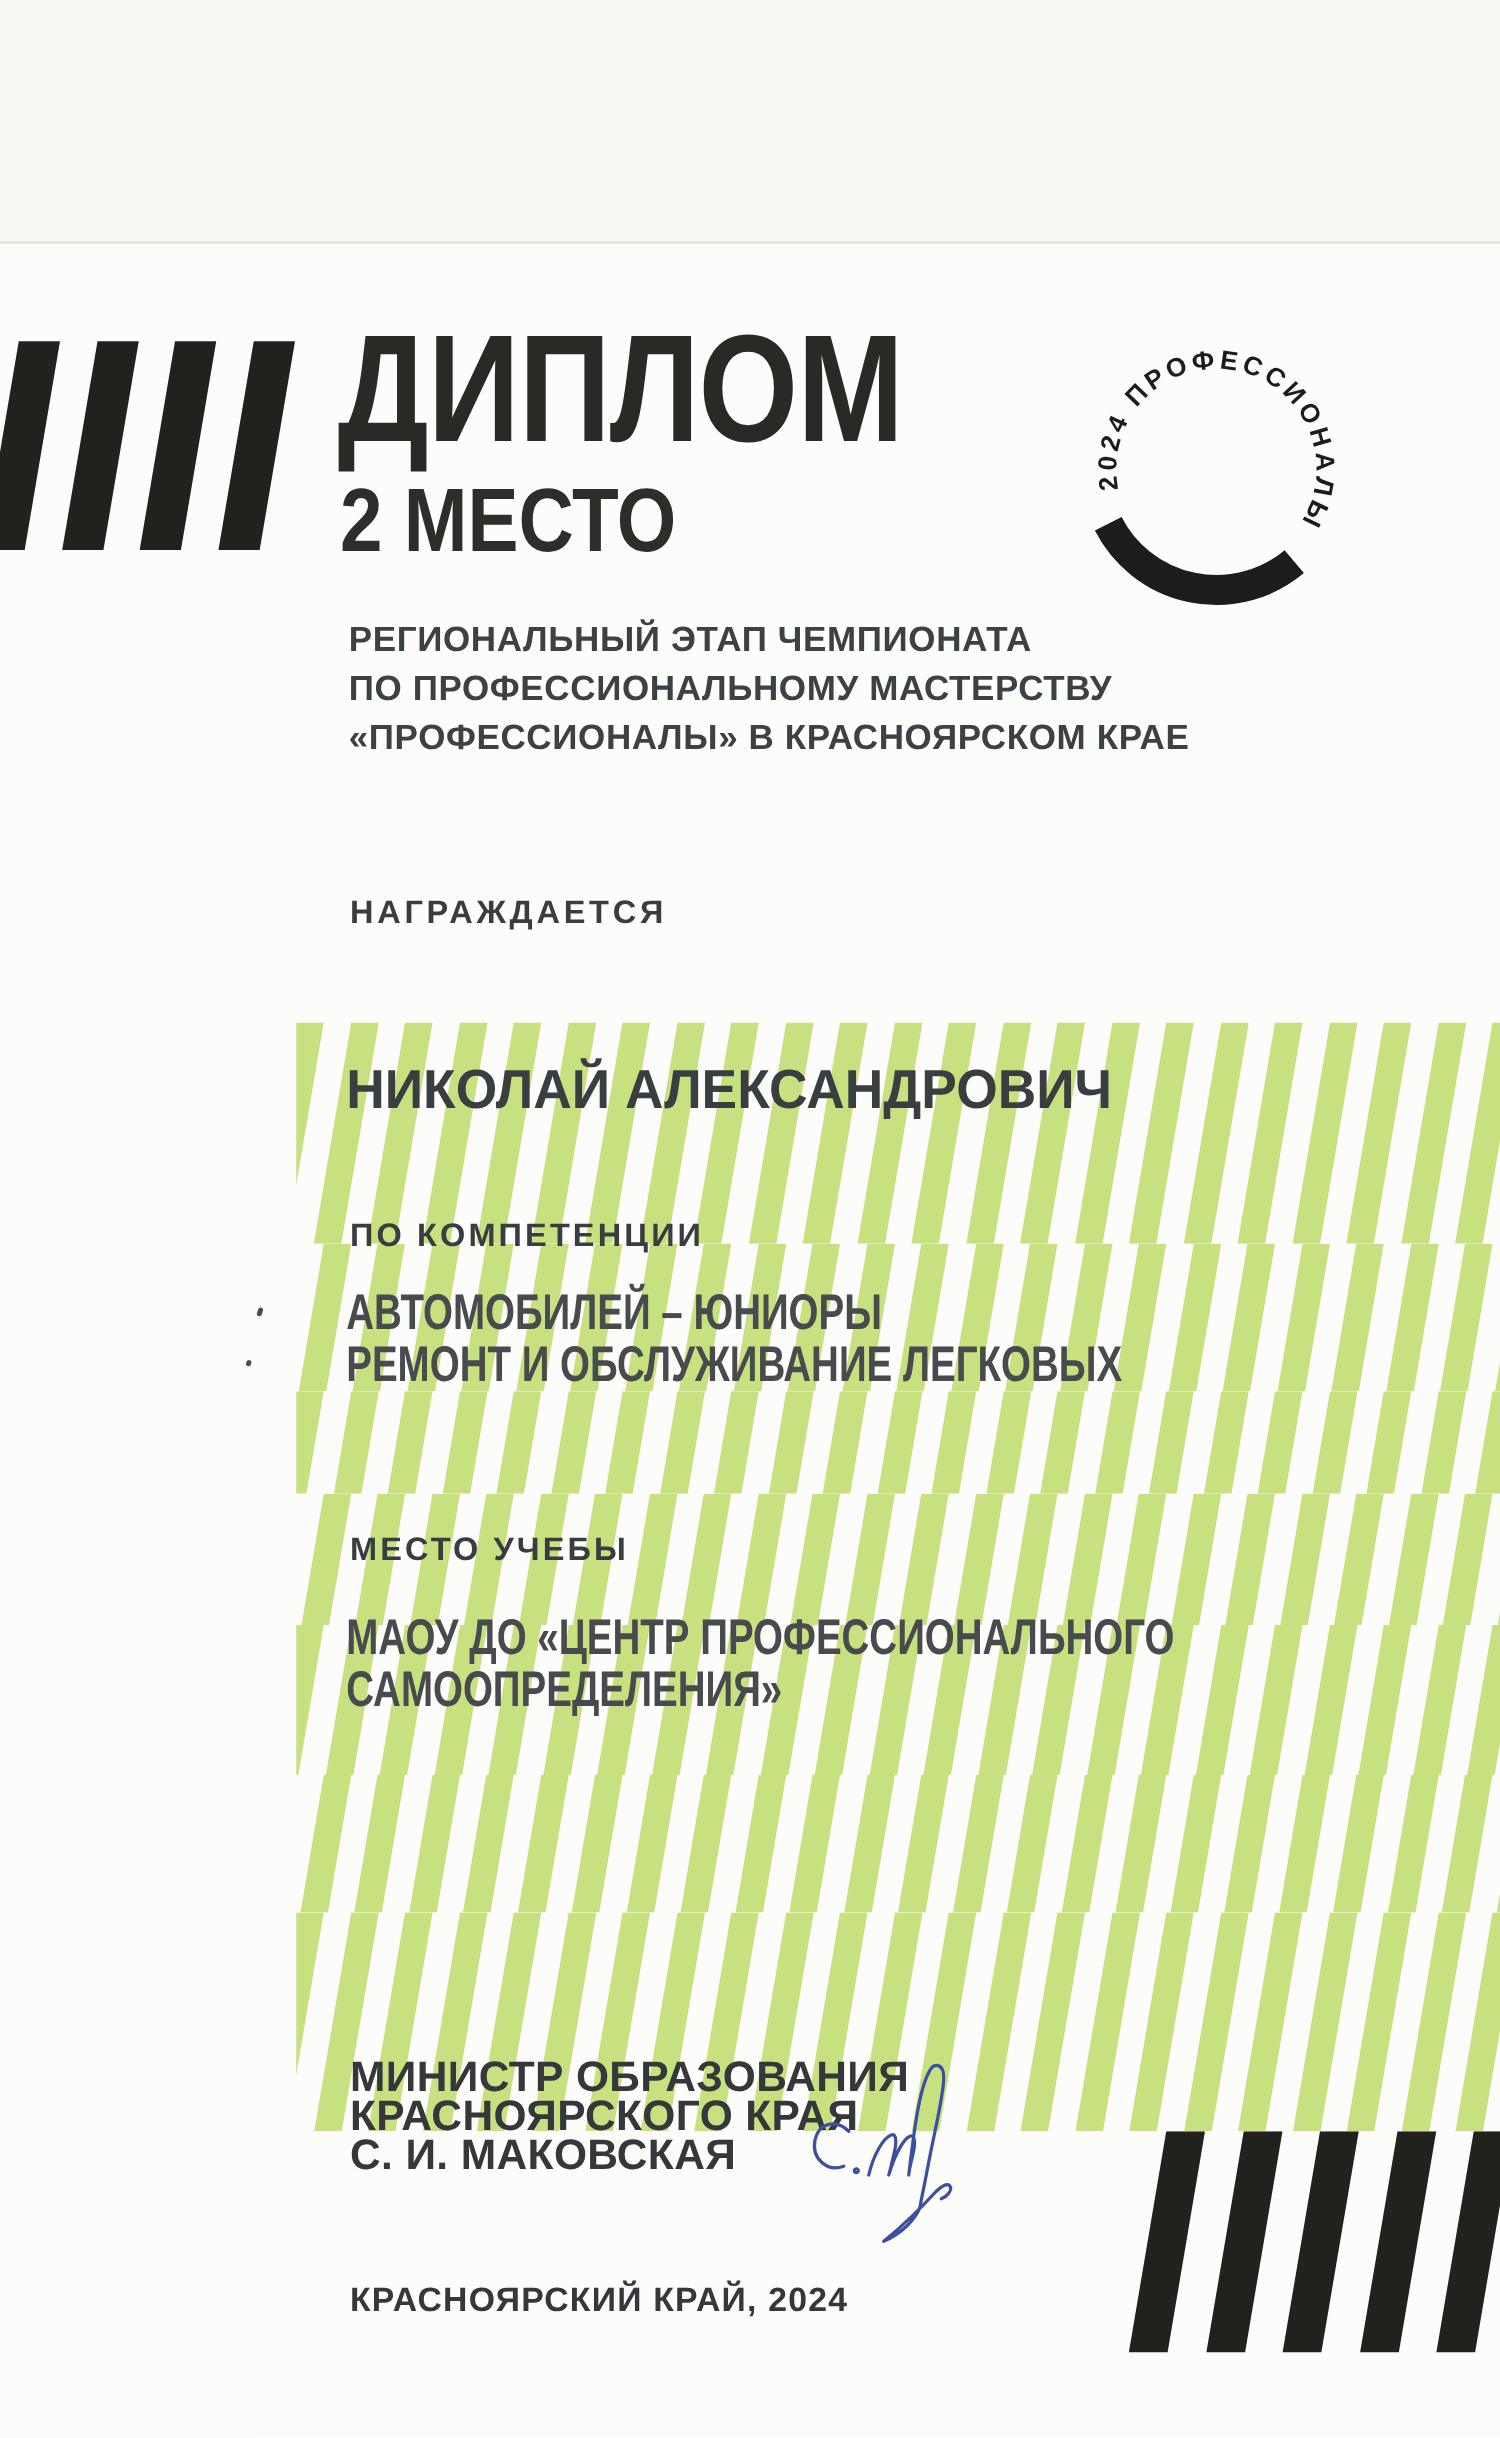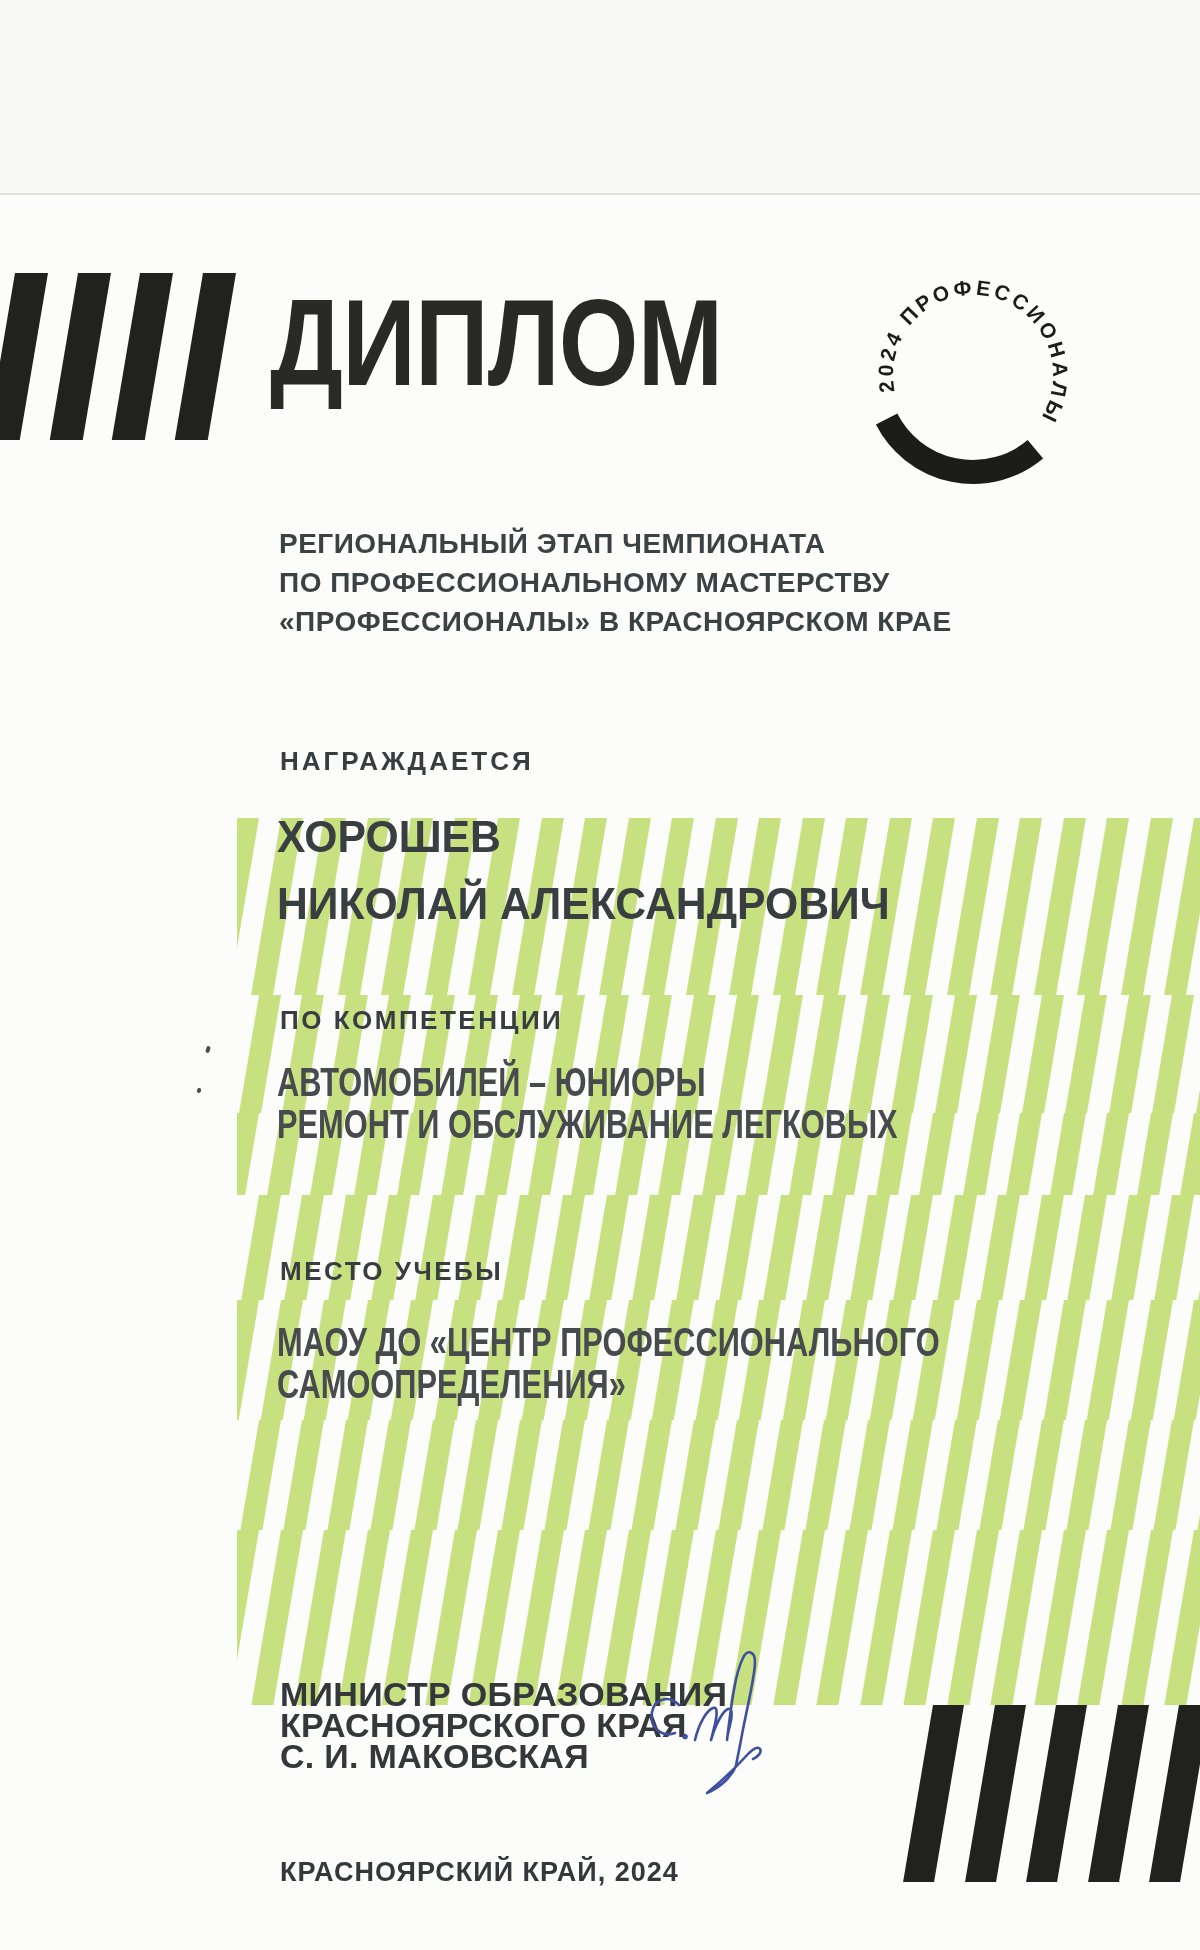--- a/index.html
+++ b/index.html
@@ -14,21 +14,21 @@
   #top-scan-band{left:0;top:0;width:1200px;height:193px;background:#f8f8f4;border-bottom:2px solid #e3e3db;z-index:1;}
   #bottom-scan-bar{left:0;bottom:0;width:1200px;height:5px;background:#ececе6;background:#ececе6;opacity:.55;z-index:1;}
   .speck{width:4px;height:7px;background:#4a4e50;border-radius:2px;transform:rotate(18deg);z-index:3;}
   
   .stripeband{position:absolute;overflow:hidden;}
   .stripe{position:absolute;top:0;height:100%;transform:skewX(-9.6deg);transform-origin:0 0;}
   #green-pattern{left:237px;top:818px;width:963px;height:887px;z-index:2;}
   #tl-stripes{left:0;top:273px;width:300px;height:167px;overflow:visible;z-index:2;}
   #br-stripes{left:900px;top:1705px;width:300px;height:177px;z-index:2;}
   
-  .txt{position:absolute;white-space:nowrap;font-weight:700;z-index:4;line-height:1;margin-top:32px;}
+  .txt{position:absolute;white-space:nowrap;font-weight:700;z-index:4;line-height:1;}
   .condense{transform-origin:0 0;display:inline-block;}
   #doc-title{left:270px;top:250px;font-size:122px;letter-spacing:-1px;color:#292926;}
   #doc-title .condense{transform:scaleX(.84);}
   #place-line{left:272px;top:381px;font-size:72px;color:#2d2d2a;}
   #place-line .condense{transform:scaleX(.85);}
   #champ-block{left:279px;top:492px;font-size:28px;line-height:39px;letter-spacing:.5px;color:#3c4144;}
   #awardee-label{left:280px;top:716px;font-size:26px;letter-spacing:3px;color:#383d40;}
   #awardee-surname{left:277px;top:783px;font-size:44px;color:#393e41;}
   #awardee-surname .condense,#awardee-name .condense{transform:scaleX(.97);}
   #awardee-name{left:277px;top:850px;font-size:44px;color:#393e41;}
@@ -51,20 +51,21 @@
   <div class="abs" id="top-scan-band"></div>
 
   <div class="stripeband" id="tl-stripes">
       <div class="stripe" style="left: 15px; width: 33px; background: rgb(33, 33, 30);"></div>
       <div class="stripe" style="left: 77.5px; width: 33px; background: rgb(33, 33, 30);"></div>
       <div class="stripe" style="left: 140px; width: 33px; background: rgb(33, 33, 30);"></div>
       <div class="stripe" style="left: 202.5px; width: 33px; background: rgb(33, 33, 30);"></div>
     </div>
 
   <div class="txt" id="doc-title"><span class="condense">ДИПЛОМ</span></div>
+  <div class="txt" id="place-line"><span class="condense">2 МЕСТО</span></div>
 
   <svg id="badge" class="abs" width="260" height="260" viewBox="0 0 260 260">
     <defs>
       <path id="ringpath" d="M 51.8,146.6 A 80,80 0 1 1 182.5,190.4" fill="none"></path>
     </defs>
     <path d="M 43.6,174 A 97,97 0 0 0 192.4,204.3" fill="none" stroke="#1c1c1a" stroke-width="24"></path>
     <text font-size="21" font-weight="bold" letter-spacing="3.2" fill="#1c1c1a"><textPath href="#ringpath">2024 ПРОФЕССИОНАЛЫ</textPath></text>
   </svg>
 
   <div class="txt" id="champ-block">
@@ -248,21 +249,20 @@
         <div class="stripe" style="left: 739.5px; width: 22px; background: rgb(200, 225, 128);"></div>
         <div class="stripe" style="left: 783px; width: 22px; background: rgb(200, 225, 128);"></div>
         <div class="stripe" style="left: 826.5px; width: 22px; background: rgb(200, 225, 128);"></div>
         <div class="stripe" style="left: 870px; width: 22px; background: rgb(200, 225, 128);"></div>
         <div class="stripe" style="left: 913.5px; width: 22px; background: rgb(200, 225, 128);"></div>
         <div class="stripe" style="left: 957px; width: 22px; background: rgb(200, 225, 128);"></div>
       </div>
     </div>
 
   <div class="txt" id="awardee-label">НАГРАЖДАЕТСЯ</div>
-  <div class="txt" id="awardee-surname"><span class="condense">ХОРОШЕВ</span></div>
   <div class="txt" id="awardee-name"><span class="condense">НИКОЛАЙ АЛЕКСАНДРОВИЧ</span></div>
 
   <div class="txt" id="competency-label">ПО КОМПЕТЕНЦИИ</div>
   <div class="txt" id="competency-block">
     <div><span class="condense">АВТОМОБИЛЕЙ – ЮНИОРЫ</span></div>
     <div><span class="condense">РЕМОНТ И ОБСЛУЖИВАНИЕ ЛЕГКОВЫХ</span></div>
   </div>
 
   <div class="txt" id="study-label">МЕСТО УЧЕБЫ</div>
   <div class="txt" id="study-block">

